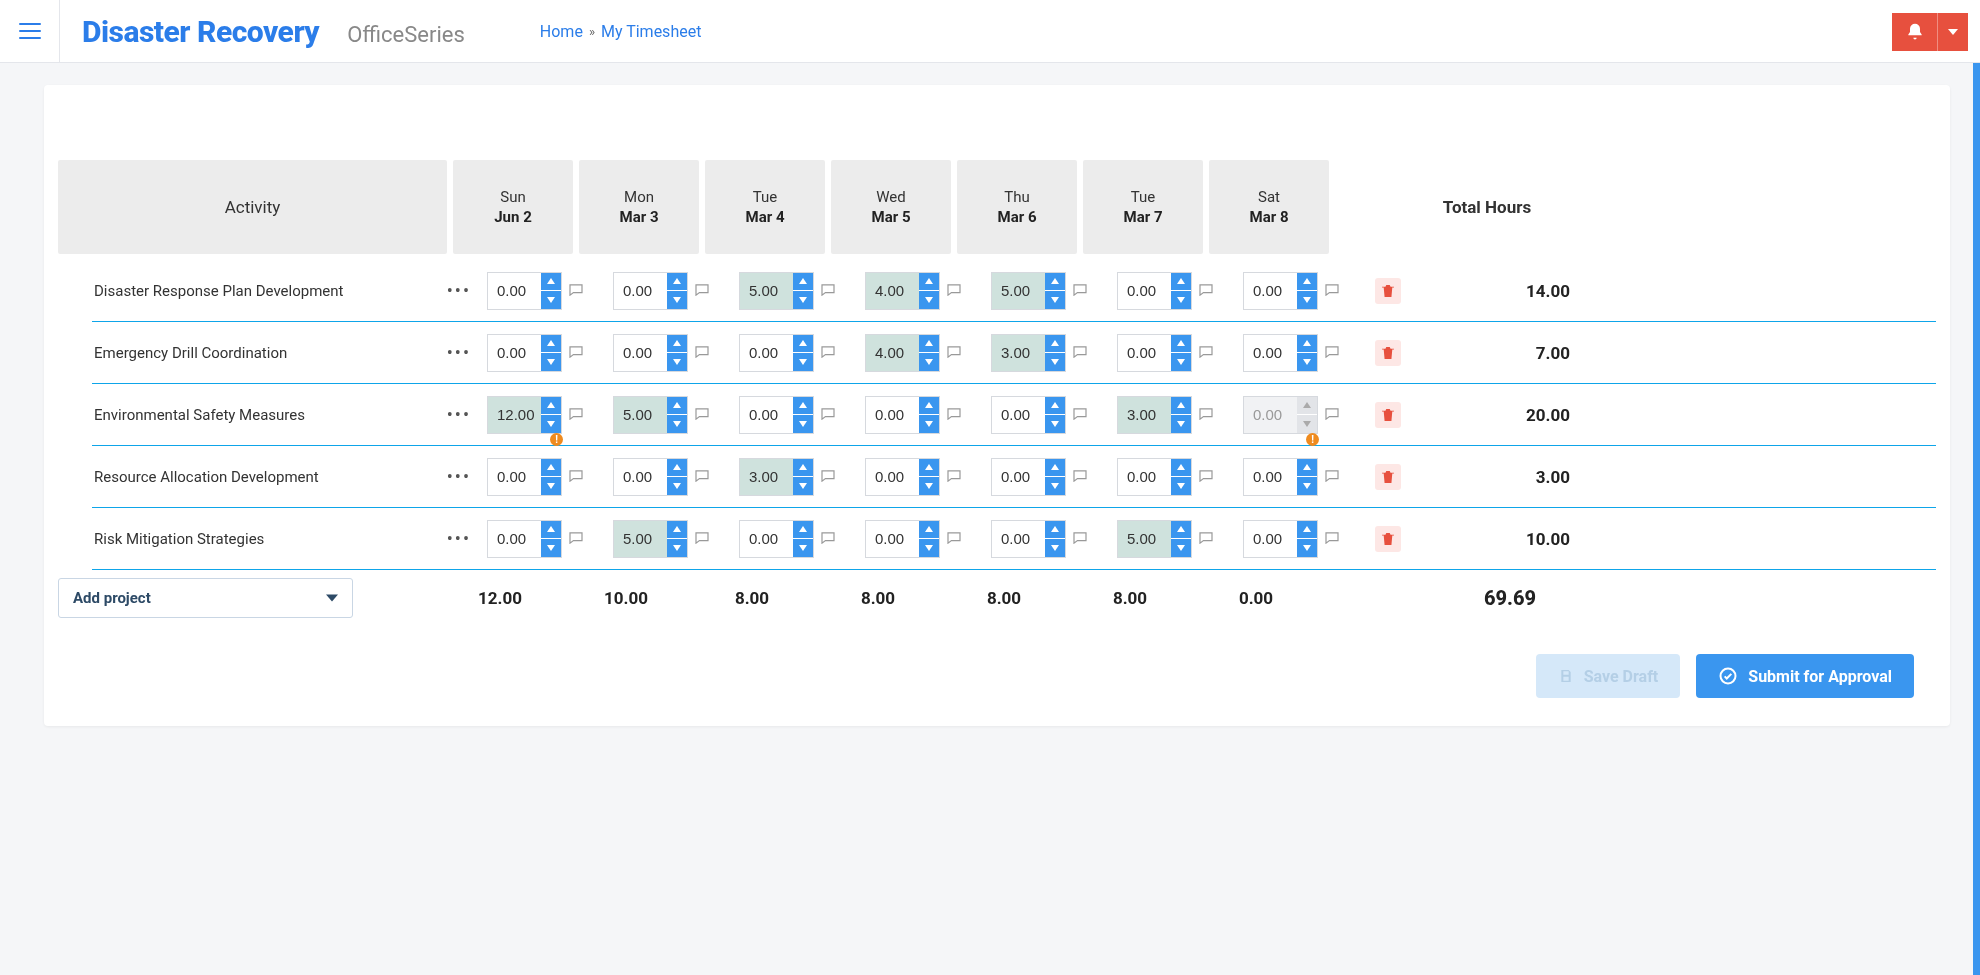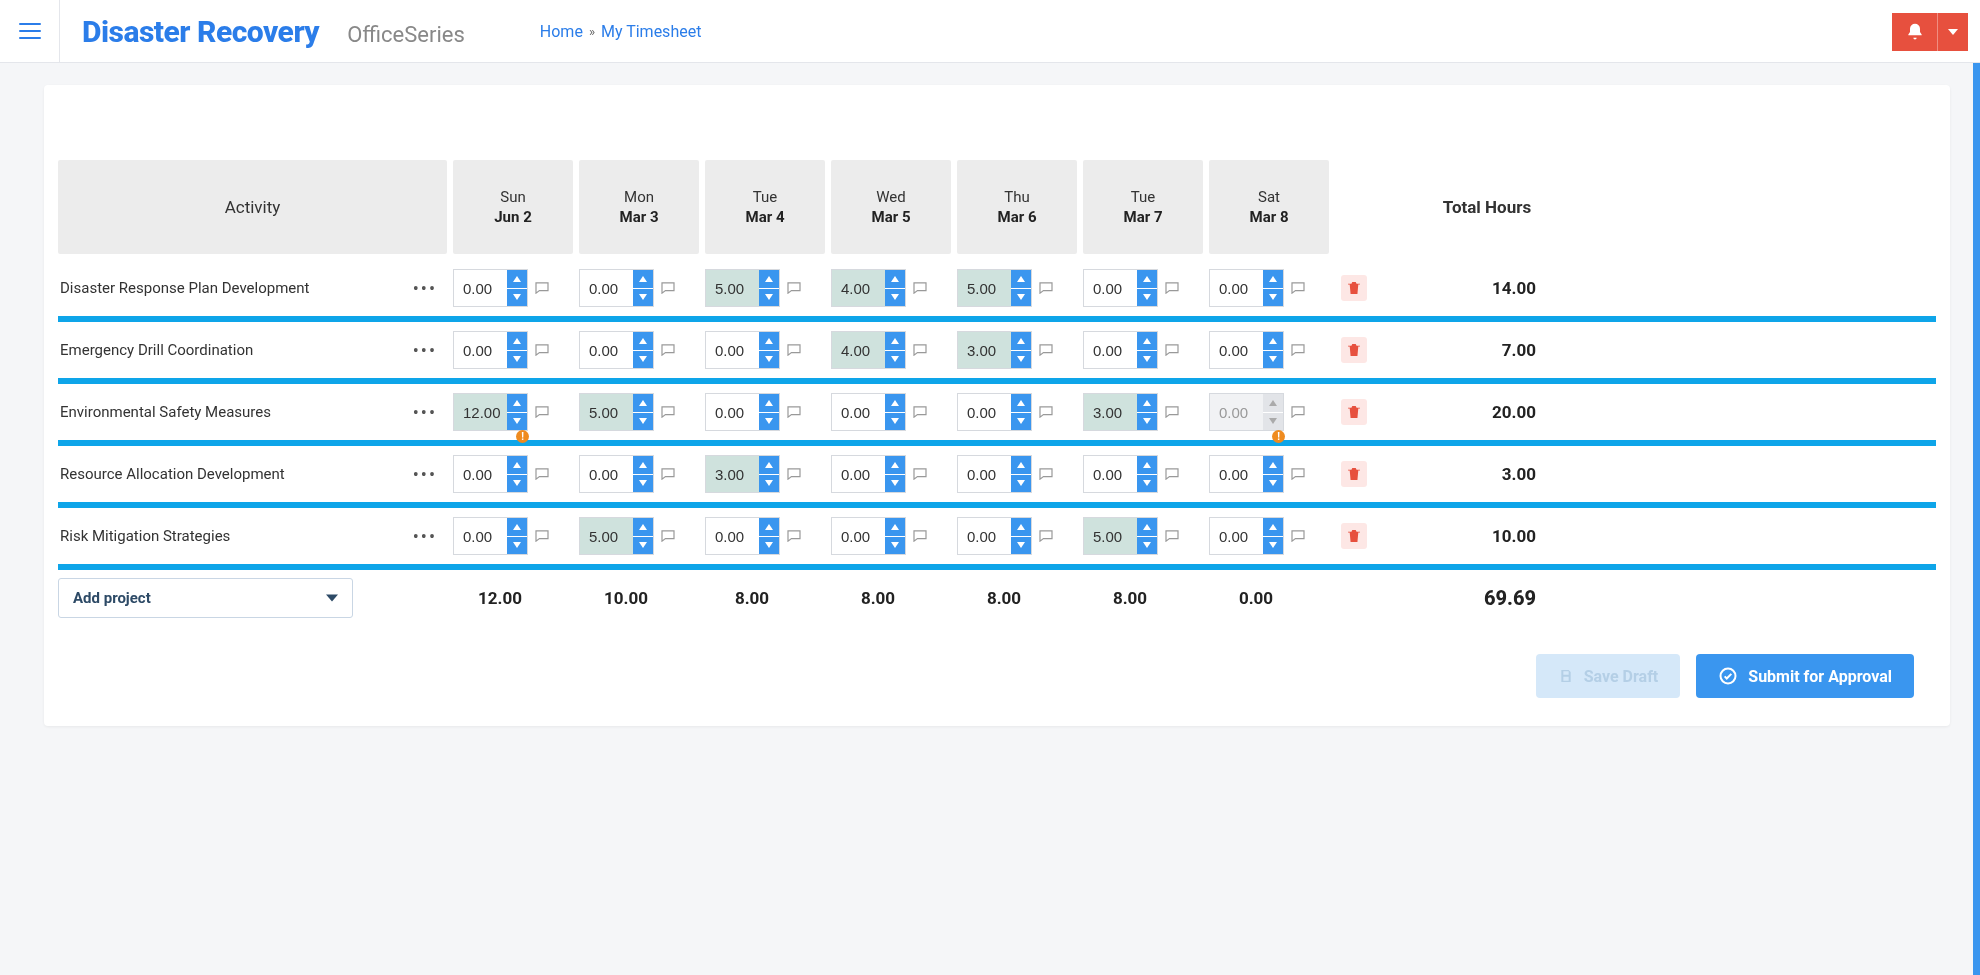--- a/index.html
+++ b/index.html
@@ -28,21 +28,21 @@
 
 
 .ts-head, .ts-row, .ts-foot { display:grid; grid-template-columns: 395px repeat(7, 126px) 95px 120px; align-items:center; }
 .ts-head { margin-bottom:6px; }
 .ts-head .hcell { background:#ececec; height:94px; display:flex; flex-direction:column; align-items:center; justify-content:center; border-radius:2px; margin-right:6px; }
 .ts-head .hcell.activity { font-weight:400; font-size:17px; color:#333; }
 .ts-head .day-name { font-size:15px; color:#333; }
 .ts-head .day-date { font-size:15px; font-weight:700; color:#222; margin-top:2px; }
 .ts-head .htotal { background:transparent; font-weight:700; font-size:17px; color:#333; }
 
-.ts-row { border-bottom:6px solid #0ea5e9; min-height:62px; }
+.ts-row { border-bottom:1px solid #0ea5e9; min-height:62px;margin-left:34px; }
 .activity-cell { display:flex; align-items:center; justify-content:space-between; padding:12px 8px 12px 2px; }
 .activity-name { font-size:15px; color:#333; }
 .dots { cursor:pointer; color:#555; font-size:18px; letter-spacing:2px; padding:4px 8px; }
 
 .daycell { display:flex; align-items:center; padding:8px 0; position:relative; }
 .spinner { position:relative; width:75px; height:38px; border:1px solid #d6d9de; display:flex; align-items:center; background:#fff; }
 .spinner.filled { background:#cfe2dd; }
 .spinner.disabled { background:#f1f2f4; }
 .spinner input { border:none; width:54px; height:100%; padding-left:9px; font-size:15px; color:#333; background:transparent; outline:none; }
 .spinner.disabled input { color:#999; }

